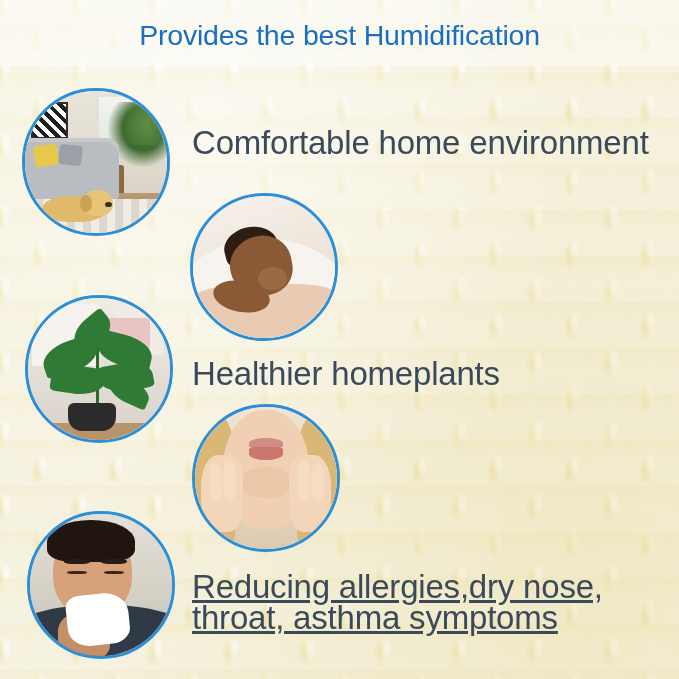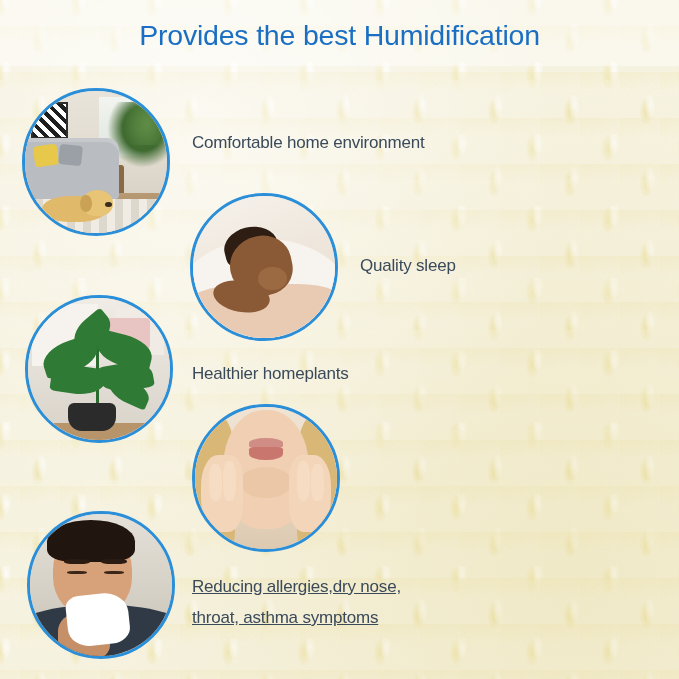--- a/index.html
+++ b/index.html
@@ -153,21 +153,21 @@
   .p5-hair { position:absolute; left:12%; top:4%; width:62%; height:30%; background:#20160f; border-radius:52% 52% 30% 30%; }
   .p5-brow { position:absolute; background:#2a1c12; border-radius:40%; }
   .p5-eye { position:absolute; background:#3a2618; border-radius:40%; height:3px; }
   .p5-tissue { position:absolute; left:26%; top:56%; width:44%; height:36%; background:#ffffff; border-radius:22% 40% 30% 36%; transform:rotate(-6deg); }
   .p5-hand { position:absolute; left:20%; top:70%; width:36%; height:32%; background:#c58f68; border-radius:40% 40% 30% 40%; }
 
   
   .caption {
     position: absolute;
     color: #3a4a5a;
-    font-size: 17px;
+    font-size: 33px;
     line-height: 31px;
     letter-spacing: -0.2px;
     white-space: pre-line;
   }
 </style>
 </head>
 <body>
 
 <div id="poster">
 
@@ -206,21 +206,20 @@
     <div class="ph">
       <div class="p2-bg"></div>
       <div class="p2-pillow"></div>
       <div class="p2-blanket"></div>
       <div class="p2-hair"></div>
       <div class="p2-head"></div>
       <div class="p2-cheek"></div>
       <div class="p2-arm"></div>
     </div>
   </div>
-  <div class="caption" style="left:360px; top:250px; width:300px;">Quality sleep</div>
 
   <div class="circle" style="left:25px; top:295px; width:148px; height:148px;">
     <div class="ph">
       <div class="p3-bg"></div>
       <div class="p3-win"></div>
       <div class="p3-win2"></div>
       <div class="p3-pink"></div>
       <div class="p3-stem" style="left:48%; top:30%; width:3px; height:48%;"></div>
       <div class="p3-leaf" style="left:10%; top:30%; width:40%; height:22%; transform:rotate(-18deg);"></div>
       <div class="p3-leaf" style="left:48%; top:26%; width:40%; height:22%; transform:rotate(14deg) scaleX(-1);"></div>

